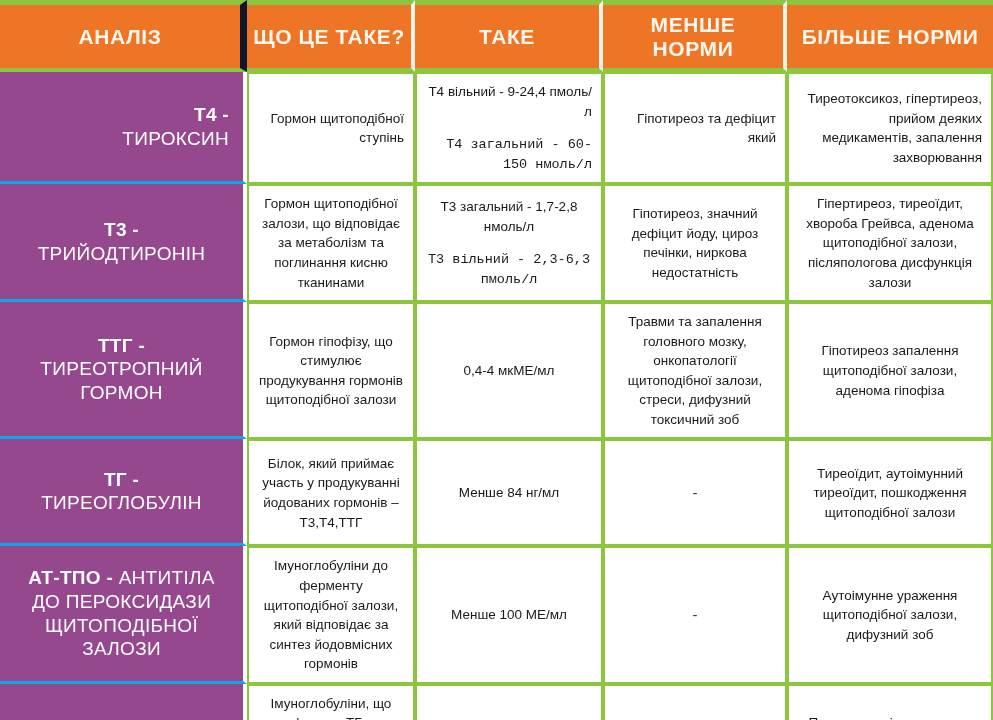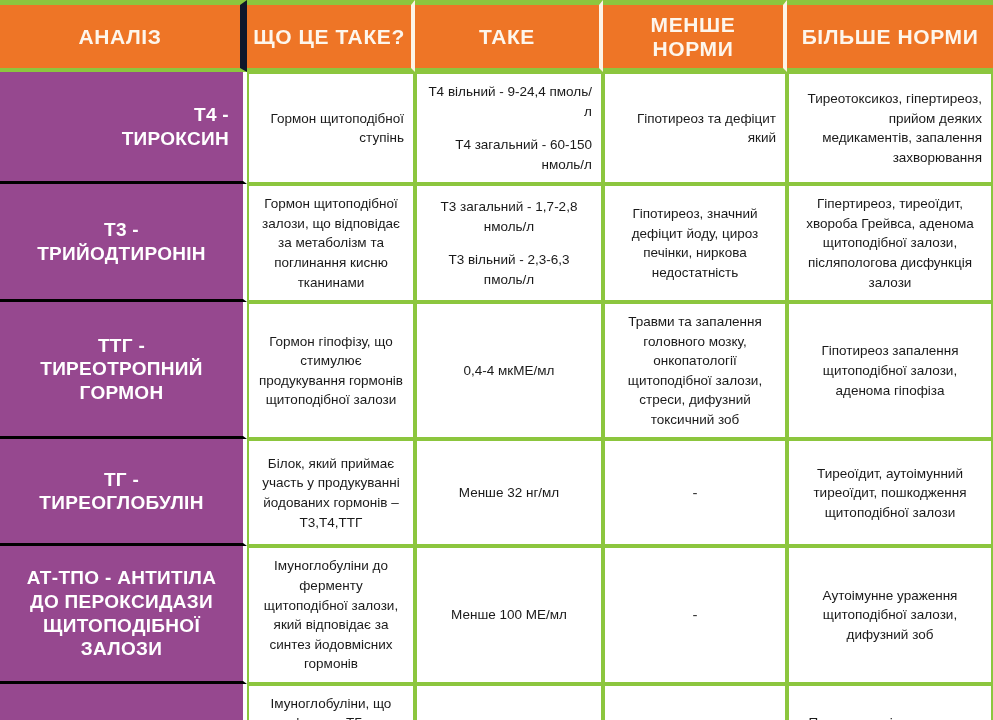--- a/index.html
+++ b/index.html
@@ -63,29 +63,29 @@
   
   td.analysis-cell {
     background: #96488f;
     color: #ffffff;
     text-align: center;
     vertical-align: middle;
     padding: 10px 14px;
     font-size: 19px;
     line-height: 1.25;
     letter-spacing: 0.3px;
-    border-bottom: 3px solid #000000;
+    border-bottom: 3px solid #0ea5e9;
     border-right: 4px solid #ffffff;
     box-sizing: border-box;
   }
   td.analysis-cell .abbr {
     font-weight: bold;
   }
   td.analysis-cell .rest {
-    font-weight: bold;
+    font-weight: normal;
   }
   td.analysis-cell.stacked .abbr { display: block; }
   td.analysis-cell.stacked .rest { display: block; }
 
   
   td.body-cell {
     background: #ffffff;
     color: #1a1a1a;
     text-align: center;
     vertical-align: middle;
@@ -95,20 +95,21 @@
     border: 2px solid #8cc63e;
     border-left-width: 2px;
     border-right-width: 2px;
     box-sizing: border-box;
   }
   td.body-cell p {
     margin: 0;
   }
   td.body-cell p + p {
     margin-top: 14px;
+    font-family: Liberation Mono, monospace;
   }
   td.body-cell.dash {
     font-size: 15px;
     color: #3a3a3a;
   }
 
   
   tbody tr td.body-cell { border-top-width: 2px; border-bottom-width: 2px; }
 
   
@@ -199,21 +200,21 @@
         </tr>
         <tr class="r3">
           <td class="analysis-cell stacked">
             <span class="abbr">ТГ -</span>
             <span class="rest">ТИРЕОГЛОБУЛІН</span>
           </td>
           <td class="body-cell">
             <p>Білок, який приймає участь у продукуванні йодованих гормонів – Т3,Т4,ТТГ</p>
           </td>
           <td class="body-cell">
-            <p>Менше 32 нг/мл</p>
+            <p>Менше 84 нг/мл</p>
           </td>
           <td class="body-cell dash">
             <p>-</p>
           </td>
           <td class="body-cell">
             <p>Тиреоїдит, аутоімунний тиреоїдит, пошкодження щитоподібної залози</p>
           </td>
         </tr>
         <tr class="r4">
           <td class="analysis-cell"><span class="abbr">АТ-ТПО -</span><span class="rest"> АНТИТІЛА ДО ПЕРОКСИДАЗИ ЩИТОПОДІБНОЇ ЗАЛОЗИ</span></td>

